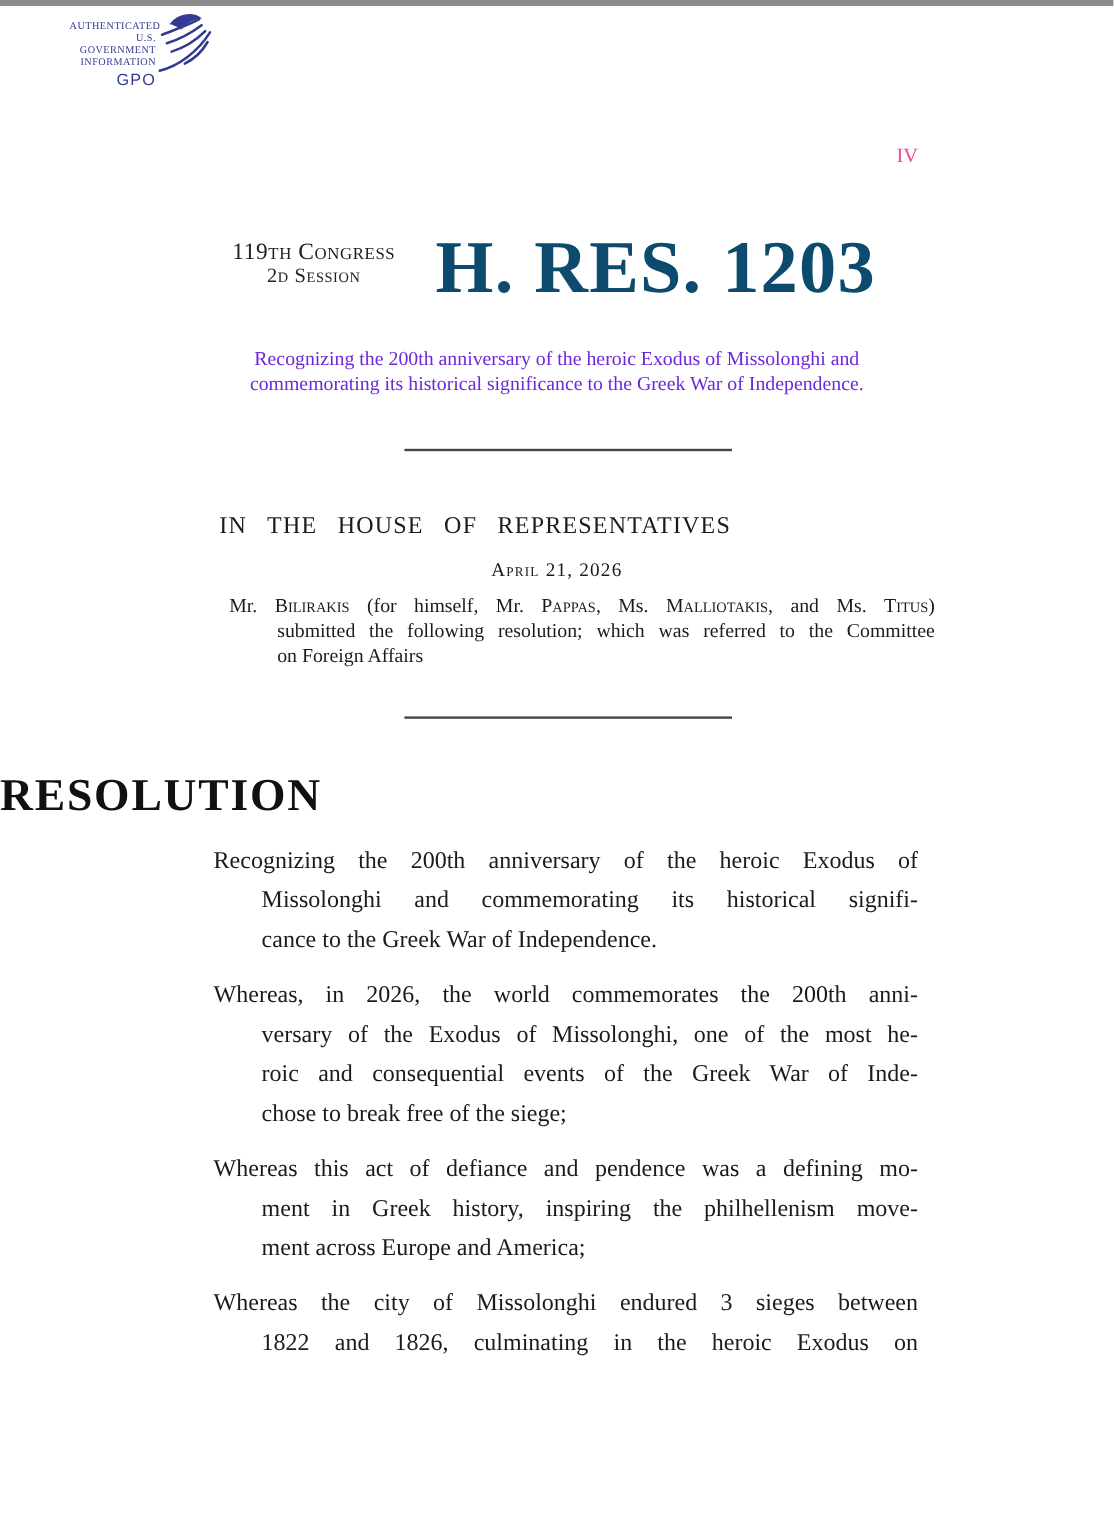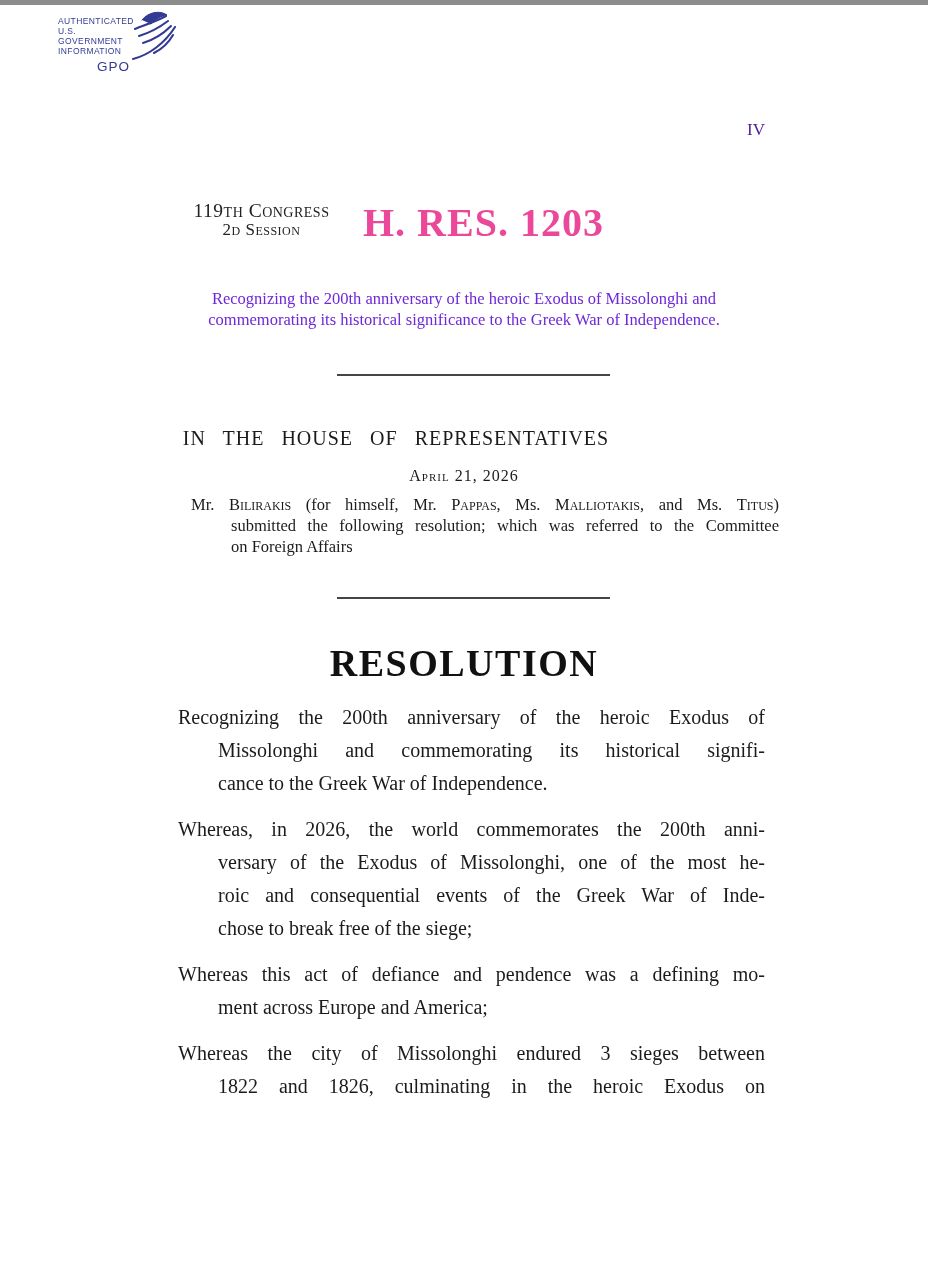--- a/index.html
+++ b/index.html
@@ -15,51 +15,51 @@
   .page { position: relative; width: 928px; height: 1280px; background: #fff; }
 
   .top-bar {
     position: absolute; top: 0; left: 0;
     width: 100%; height: 5px; background: #8c8c8c;
   }
 
   
   .gpo-logo { position: absolute; top: 9px; left: 58px; display: flex; align-items: flex-start; }
   .gpo-text {
-    text-align: left;
-    font-family: Liberation Sans, sans-serif;
+    text-align: right;
+    font-family: Liberation Serif, serif;
     font-size: 8.5px; line-height: 10px;
     letter-spacing: 0.4px;
     color: #333a93;
     width: 72px;
     padding-top: 7px;
   }
   .gpo-agency {
     font-family: "Liberation Sans", sans-serif;
     font-size: 13.5px; letter-spacing: 1px;
     color: #333a93; text-align: right; margin-top: 3px;
   }
   .gpo-eagle { margin-left: 2px; }
 
   .page-number {
     position: absolute; top: 120px; left: 747px;
-    font-size: 17px; color: #4c1d95;
+    font-size: 17px; color: #ec4899;
   }
 
   
   .congress-block {
     position: absolute; top: 201px; left: 178px; width: 167px;
     text-align: center; color: #222;
   }
   .congress-line { font-variant: small-caps; font-size: 19.5px; line-height: 20px; letter-spacing: 0.5px; }
   .session-line  { font-variant: small-caps; font-size: 17px;  line-height: 18px; letter-spacing: 0.5px; }
   .bill-number {
     position: absolute; top: 194px; left: 363px;
-    font-size: 40px; line-height: 58px; font-weight: 700;
-    letter-spacing: 1px; color: #ec4899;
+    font-size: 62px; line-height: 58px; font-weight: 700;
+    letter-spacing: 1px; color: #0c4a6e;
     white-space: nowrap;
     font-family: Liberation Serif, serif;
   }
 
   
   .title-block {
     position: absolute; top: 288px; left: 164px; width: 600px;
     font-size: 16.5px; line-height: 21px; color: #6d28d9;
   }
   .centered-lines .tline { text-align: center !important; text-align-last: center !important; padding-left: 0 !important; }
@@ -85,21 +85,20 @@
     color: #1b1b1b;
   }
 
   .sponsor-block {
     position: absolute; top: 494px; left: 191px; width: 588px;
     font-size: 16.5px; line-height: 21px; color: #1b1b1b;
   }
 
   .resolution-heading {
     position: absolute; top: 641px; left: 0; width: 928px;
-    text-align: center;
     font-size: 38px; line-height: 44px; font-weight: 700;
     letter-spacing: 1.5px; color: #111;
   }
 
   .body-block {
     position: absolute; top: 701px; left: 178px; width: 587px;
     font-size: 20px; line-height: 33px; color: #1b1b1b;
   }
   .para { margin: 0 0 13px 0; }
   .para:last-child { margin-bottom: 0; }
@@ -175,20 +174,21 @@
         <div class="tline ind"><span>cance to the Greek War of Independence.</span></div>
       </div>
     <div class="para">
         <div class="tline stretch"><span>Whereas, in 2026, the world commemorates the 200th anni-</span></div>
         <div class="tline ind stretch"><span>versary of the Exodus of Missolonghi, one of the most he-</span></div>
         <div class="tline ind stretch"><span>roic and consequential events of the Greek War of Inde-</span></div>
         <div class="tline ind"><span>chose to break free of the siege;</span></div>
       </div>
     <div class="para">
         <div class="tline stretch"><span>Whereas this act of defiance and pendence was a defining mo-</span></div>
+        <div class="tline ind stretch"><span>ment in Greek history, inspiring the philhellenism move-</span></div>
         <div class="tline ind"><span>ment across Europe and America;</span></div>
       </div>
     <div class="para">
         <div class="tline stretch"><span>Whereas the city of Missolonghi endured 3 sieges between</span></div>
         <div class="tline ind stretch"><span>1822 and 1826, culminating in the heroic Exodus on</span></div>
       </div>
   </div>
 
 </div>
 

